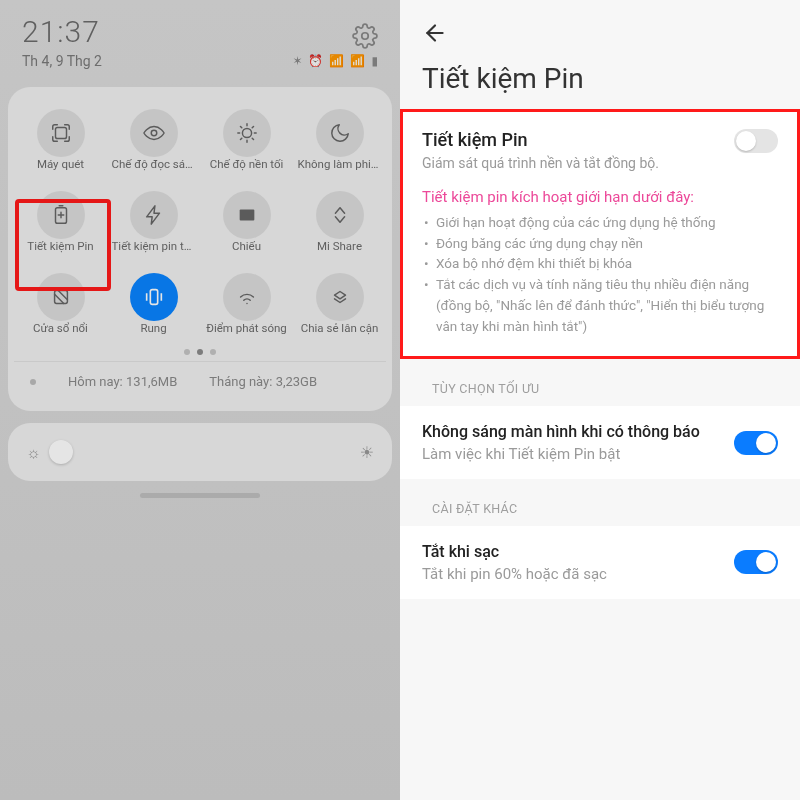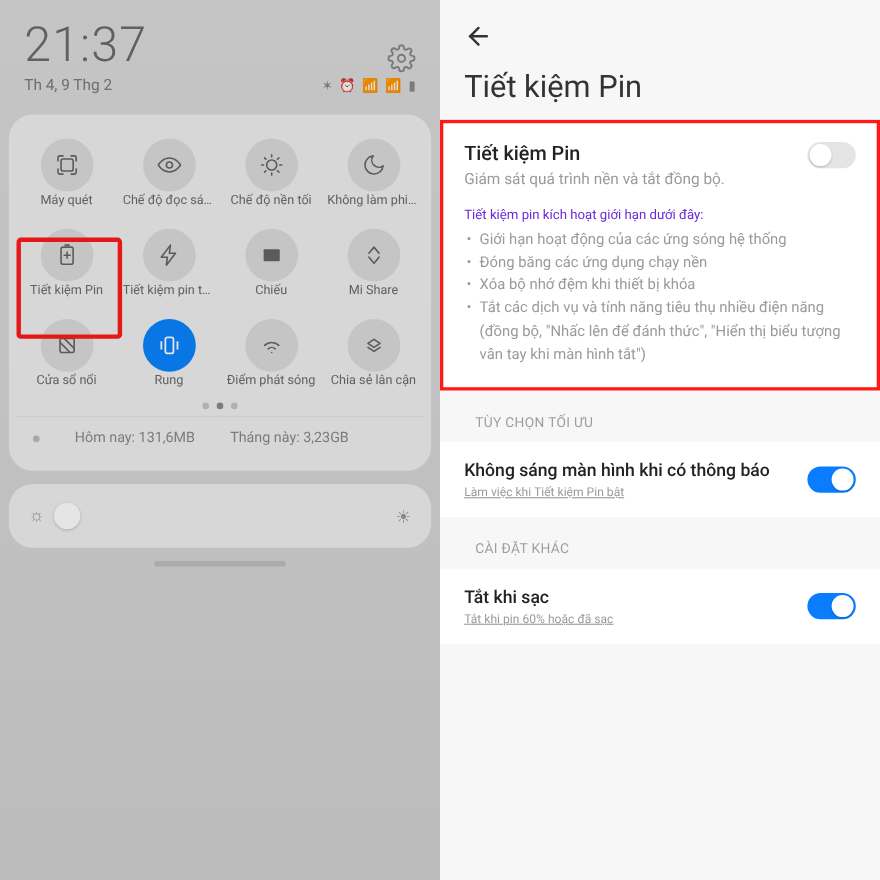--- a/index.html
+++ b/index.html
@@ -2,21 +2,21 @@
 <html><head>
 <meta charset="utf-8">
 <style>
   * { box-sizing: border-box; margin: 0; padding: 0; font-family: -apple-system, BlinkMacSystemFont, "Segoe UI", Roboto, sans-serif; }
   body { width: 800px; height: 800px; display: flex; background: #e8e8e8; overflow: hidden; }
 
   .left-pane { width: 400px; height: 800px; position: relative; background: linear-gradient(#dcdcdc,#d2d2d2); }
   .dim-overlay { position:absolute; inset:0; background:rgba(0,0,0,0.1); pointer-events:none; }
 
   .status-bar { padding: 14px 22px 4px; color:#666; display:flex; justify-content:space-between; align-items:flex-end;}
-  .clock { font-size: 44px; font-weight: 300; color:#6b6b6b; letter-spacing:1px;}
+  .clock { font-size: 30px; font-weight: 300; color:#6b6b6b; letter-spacing:1px;}
   .settings-gear { font-size: 24px; color:#777; }
   .date-row { padding: 0 22px 10px; display:flex; justify-content:space-between; align-items:center; color:#7a7a7a; font-size:14px;}
   .status-icons { font-size:12px; display:flex; gap:6px; color:#888;}
 
   .qs-card { margin: 8px 8px 0; background:#f0f0f0; border-radius:22px; padding: 18px 6px 10px; position:relative;}
   .qs-grid { display:grid; grid-template-columns: repeat(4,1fr); gap: 12px 0; }
   .qs-item { display:flex; flex-direction:column; align-items:center; gap:0; padding:4px 0;}
   .qs-circle { width:48px; height:48px; border-radius:50%; background:#dcdcdc; display:flex; align-items:center; justify-content:center; color:#666;}
   .qs-circle.on { background:#0a84ff; color:#fff;}
   .qs-label { font-size:11.5px; color:#6b6b6b; text-align:center; max-width:84px; white-space:nowrap; overflow:hidden; text-overflow:ellipsis;}
@@ -47,31 +47,31 @@
   .hl-right { position:absolute; border:3px solid #ff1a1a; left:0; right:0; top:0; bottom:0; pointer-events:none;}
   .row-head { display:flex; justify-content:space-between; align-items:flex-start; gap:12px;}
   .section-title { font-size:18px; color:#222; font-weight:500; margin-bottom:4px;}
   .section-sub { font-size:14px; color:#9a9a9a; line-height:1.4;}
 
   .toggle { flex:0 0 auto; width:44px; height:24px; background:#e4e4e4; border-radius:12px; position:relative;}
   .toggle .knob { position:absolute; top:2px; left:2px; width:20px; height:20px; background:#fff; border-radius:50%; box-shadow:0 1px 2px rgba(0,0,0,0.2);}
   .toggle.on { background:#0a7cff;}
   .toggle.on .knob { left:auto; right:2px;}
 
-  .info-line { font-size:12px; color:#6d28d9; margin-top:14px; }
+  .info-line { font-size:15px; color:#ec4899; margin-top:14px; }
   .bullets { list-style:none; margin-top:6px;}
   .bullets li { font-size:13.5px; color:#9a9a9a; line-height:1.55; padding-left:14px; position:relative;}
   .bullets li:before { content:"•"; position:absolute; left:2px; color:#9a9a9a;}
 
   .group-label { font-size:12.5px; color:#9e9e9e; padding:22px 32px 10px; letter-spacing:0.3px;}
   .opt-row { background:#fff; padding:16px 22px; display:flex; gap:14px; align-items:center; border-top:1px solid #f1f1f1;}
   .opt-row:first-of-type { border-top:none;}
   .opt-text { flex:1; }
   .opt-title { font-size:16px; color:#222; font-weight:500; line-height:1.3;}
-  .opt-sub { font-size:11px; color:#9a9a9a; margin-top:2px;text-decoration:underline;}
+  .opt-sub { font-size:15px; color:#9a9a9a; margin-top:2px;}
 
   svg { display:block; }
 </style>
 </head>
 <body>
 
 <div class="left-pane">
   <div class="status-bar">
     <div class="clock">21:37</div>
     <span class="settings-gear">
@@ -240,21 +240,21 @@
       <div>
         <div class="section-title">Tiết kiệm Pin</div>
         <div class="section-sub">Giám sát quá trình nền và tắt đồng bộ.</div>
       </div>
       <div class="toggle">
           <div class="knob"></div>
         </div>
     </div>
     <div class="info-line">Tiết kiệm pin kích hoạt giới hạn dưới đây:</div>
     <ul class="bullets" id="bullets">
-        <li>Giới hạn hoạt động của các ứng sóng hệ thống</li>
+        <li>Giới hạn hoạt động của các ứng dụng hệ thống</li>
         <li>Đóng băng các ứng dụng chạy nền</li>
         <li>Xóa bộ nhớ đệm khi thiết bị khóa</li>
         <li>Tắt các dịch vụ và tính năng tiêu thụ nhiều điện năng (đồng bộ, "Nhấc lên để đánh thức", "Hiển thị biểu tượng vân tay khi màn hình tắt")</li>
       </ul>
   </div>
 
   <div class="group-label">TÙY CHỌN TỐI ƯU</div>
   <div id="opts1">
       <div class="opt-row">
         <div class="opt-text">

